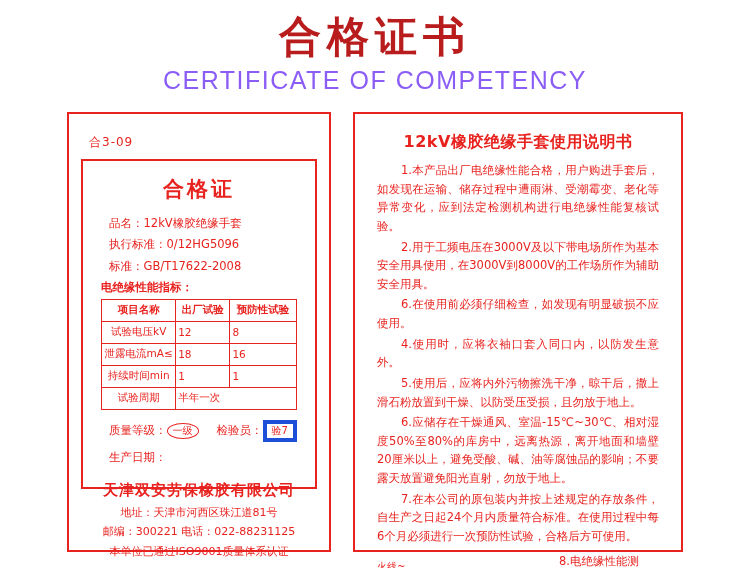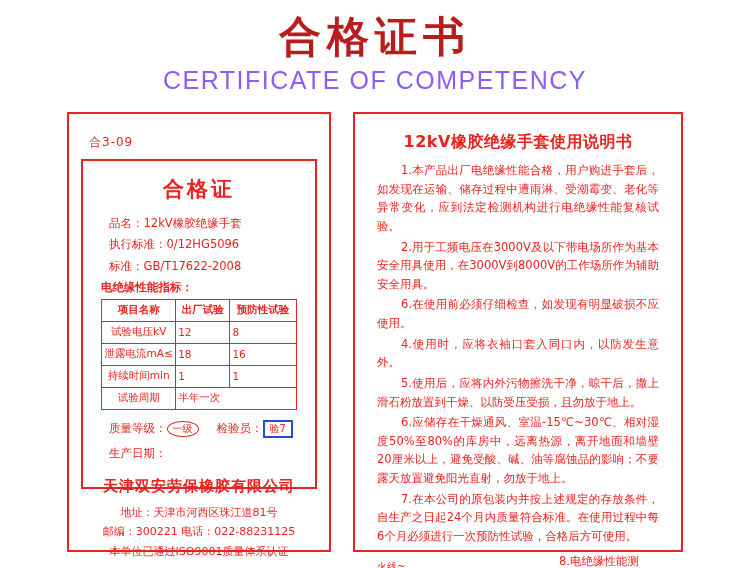--- a/index.html
+++ b/index.html
@@ -127,21 +127,21 @@
   .stamp {
     display: inline-block;
     border: 1px solid #e8231f;
     border-radius: 50%;
     padding: 0px 5px;
     font-size: 10px;
     line-height: 1.4;
   }
   .stamp-sq {
     display: inline-block;
-    border: 2px solid #1d4ed8;
+    border: 4px solid #1d4ed8;
     padding: 0px 5px;
     font-size: 10px;
     line-height: 1.4;
   }
   .date-row {
     font-size: 11.5px;
     padding-left: 14px;
     margin-top: 8px;
   }
   .company {

